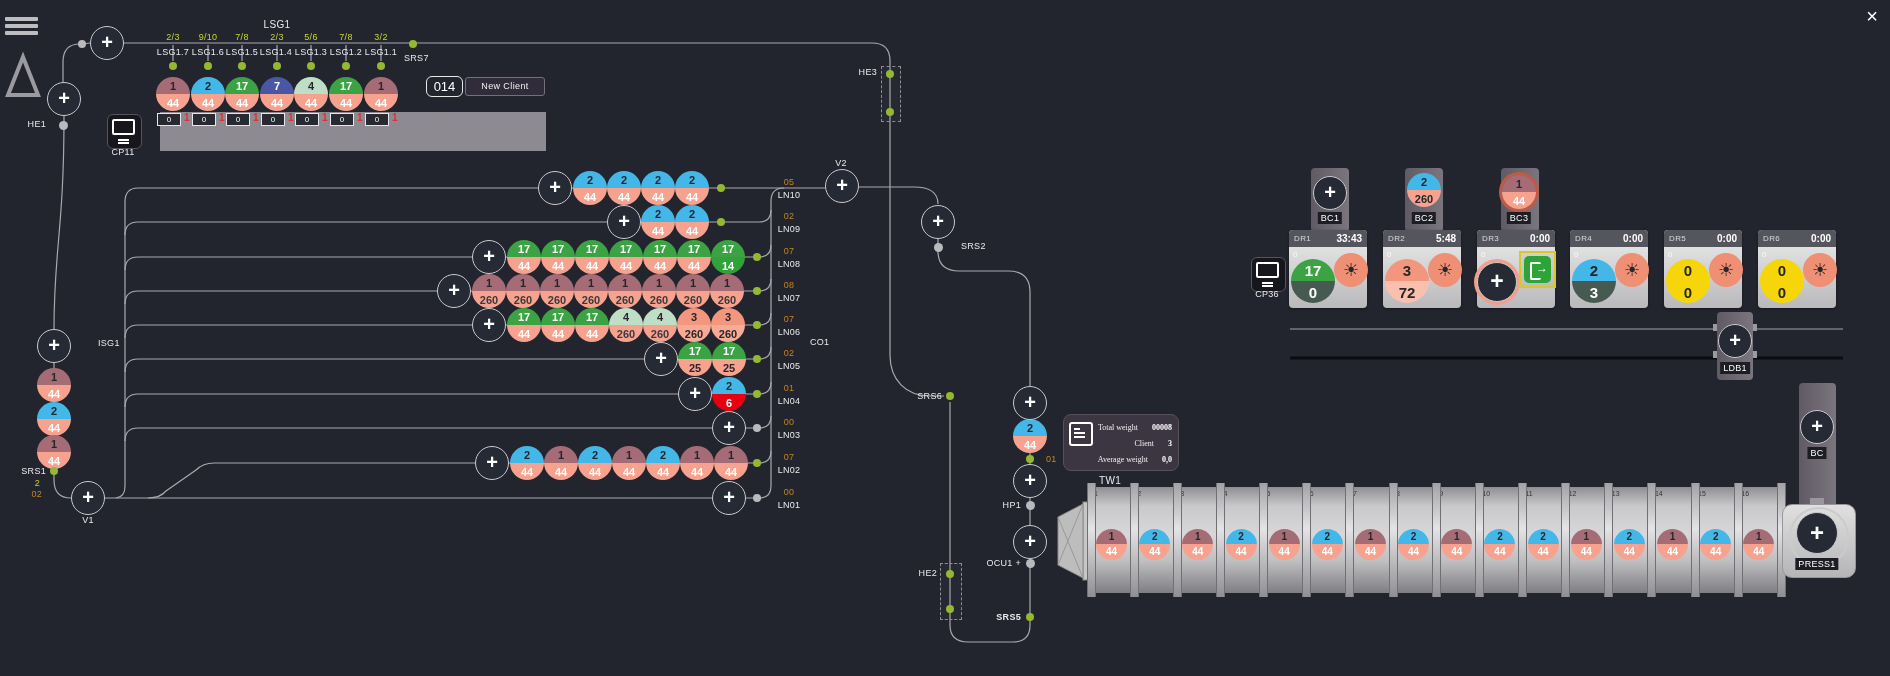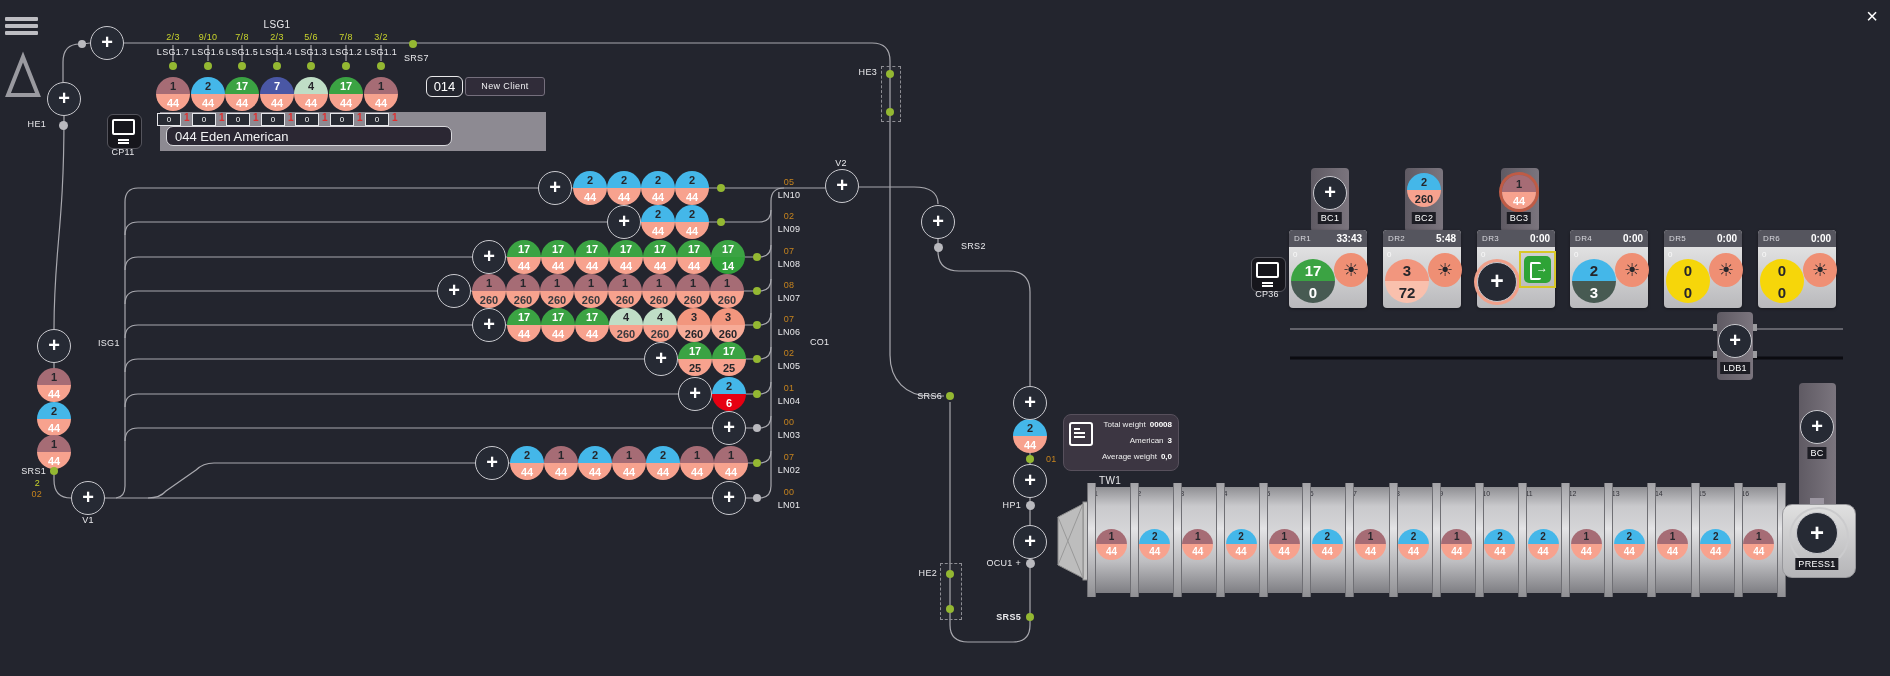--- a/index.html
+++ b/index.html
@@ -26,21 +26,21 @@
           color:#fff;font-size:13px;text-align:center;line-height:19px;z-index:5;}
   .btn-newclient{position:absolute;left:465px;top:77px;width:78px;height:17px;background:#302c39;border:1px solid #756f7d;
           border-radius:3px;color:#f0f0f2;font-size:9px;text-align:center;line-height:17px;z-index:5;letter-spacing:.4px;}
   .mon{position:absolute;width:33px;height:33px;background:#16161c;border:1px solid #54545c;border-radius:6px;z-index:5;}
   .mon::before{content:"";position:absolute;left:4px;top:4px;width:19px;height:12px;border:2px solid #fff;border-radius:2px;}
   .mon::after{content:"";position:absolute;left:10px;bottom:4px;width:11px;height:2px;background:#fff;box-shadow:-0px -3px 0 -0px #fff;}
   .closex{position:absolute;left:1858px;top:2px;width:28px;height:28px;color:#fff;font-size:20px;font-weight:300;
           text-align:center;line-height:28px;z-index:9;cursor:default;}
   .tooltip{position:absolute;left:1063px;top:414px;width:114px;height:55px;background:#3c3642;border:1px solid #57505c;
           border-radius:8px;z-index:9;}
-  .tt-row{position:absolute;left:26px;right:6px;height:15px;font-size:8px;color:#eee;display:flex;justify-content:flex-end;gap:4px;align-items:flex-start;}
+  .tt-row{position:absolute;left:26px;right:6px;height:15px;font-size:8px;color:#eee;display:flex;justify-content:flex-end;gap:14px;align-items:center;font-family:Liberation Serif, serif;}
   .tt-row .v{font-weight:700;color:#fff;}
   .doc{position:absolute;left:5px;top:7px;width:20px;height:20px;border:2px solid #fff;border-radius:3px;}
   .doc::before{content:"";position:absolute;left:3px;top:4px;width:6px;height:2px;background:#fff;}
   .doc::after{content:"";position:absolute;left:3px;top:8px;width:11px;height:2px;background:#fff;box-shadow:0 4px 0 0 #fff;}
   .drcard{position:absolute;top:230px;width:78px;height:78px;border-radius:4px;overflow:hidden;z-index:5;
           background:linear-gradient(180deg,#ececec,#b9b9bc);box-shadow:0 1px 3px rgba(0,0,0,.4);}
   .drhead{height:17px;background:#55555e;display:flex;align-items:center;justify-content:space-between;padding:0 5px;}
   .drid{font-size:8px;color:#d9d9de;letter-spacing:.4px;}
   .drtimer{font-size:10px;color:#fff;font-weight:700;}
   .drcount{position:absolute;left:4px;top:20px;font-size:8px;color:#fafafa;}
@@ -101,38 +101,37 @@
   </svg>
 
   <div class="hamburger">
       <i></i>
       <i></i>
       <i></i>
     </div>
   <div class="closex">×</div>
 
   <div class="panel"></div>
-  <input class="client-input" value="044 Eden American" style="">
   <div class="numbox">014</div>
   <div class="btn-newclient">New Client</div>
 
   <div class="mon" style="left:107px;top:114px;"></div>
   <div class="mon" style="left:1251px;top:257px;"></div>
 
   <div class="dashedbox" style="left:881px;top:66px;width:18px;height:54px;"></div>
   <div class="dashedbox" style="left:940px;top:563px;width:20px;height:55px;"></div>
 
   <div class="tooltip">
     <span class="doc"></span>
   <div class="tt-row" style="top: 5px;">
         <span>Total weight</span>
         <span class="v">00008</span>
       </div>
       <div class="tt-row" style="top: 21px;">
-        <span>American</span>
+        <span>Client</span>
         <span class="v">3</span>
       </div>
       <div class="tt-row" style="top: 37px;">
         <span>Average weight</span>
         <span class="v">0,0</span>
       </div>
     </div>
 <span class="lb anc-r" style="left: 46px; top: 124px;">HE1</span>
     <span class="lb anc-l" style="left: 98px; top: 343px;">ISG1</span>
     <span class="lb anc-r" style="left: 46px; top: 471px;">SRS1</span>

